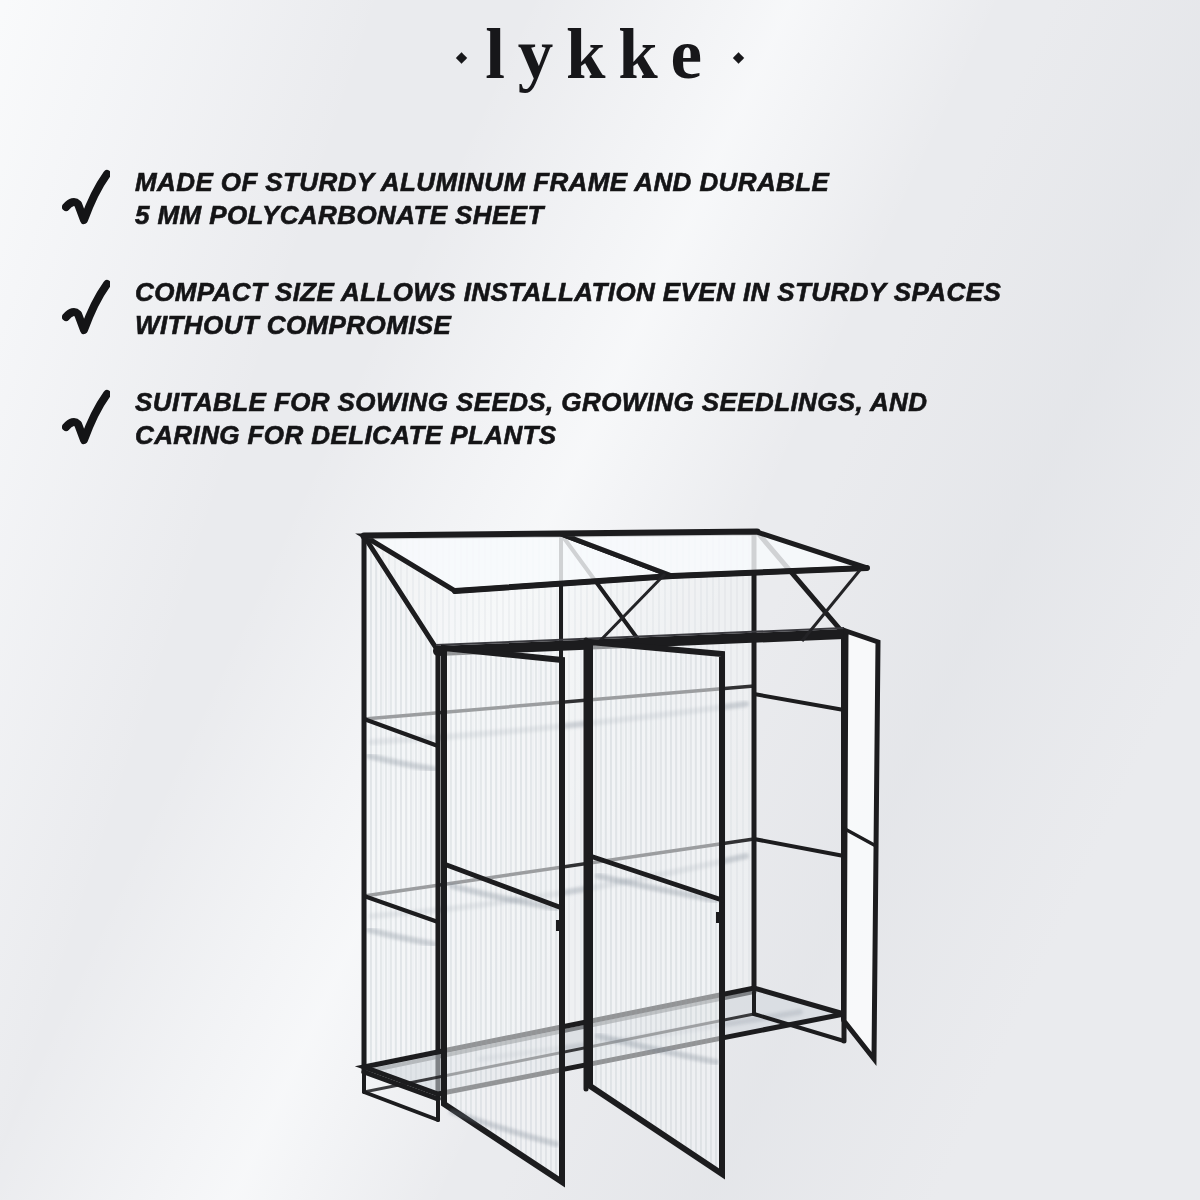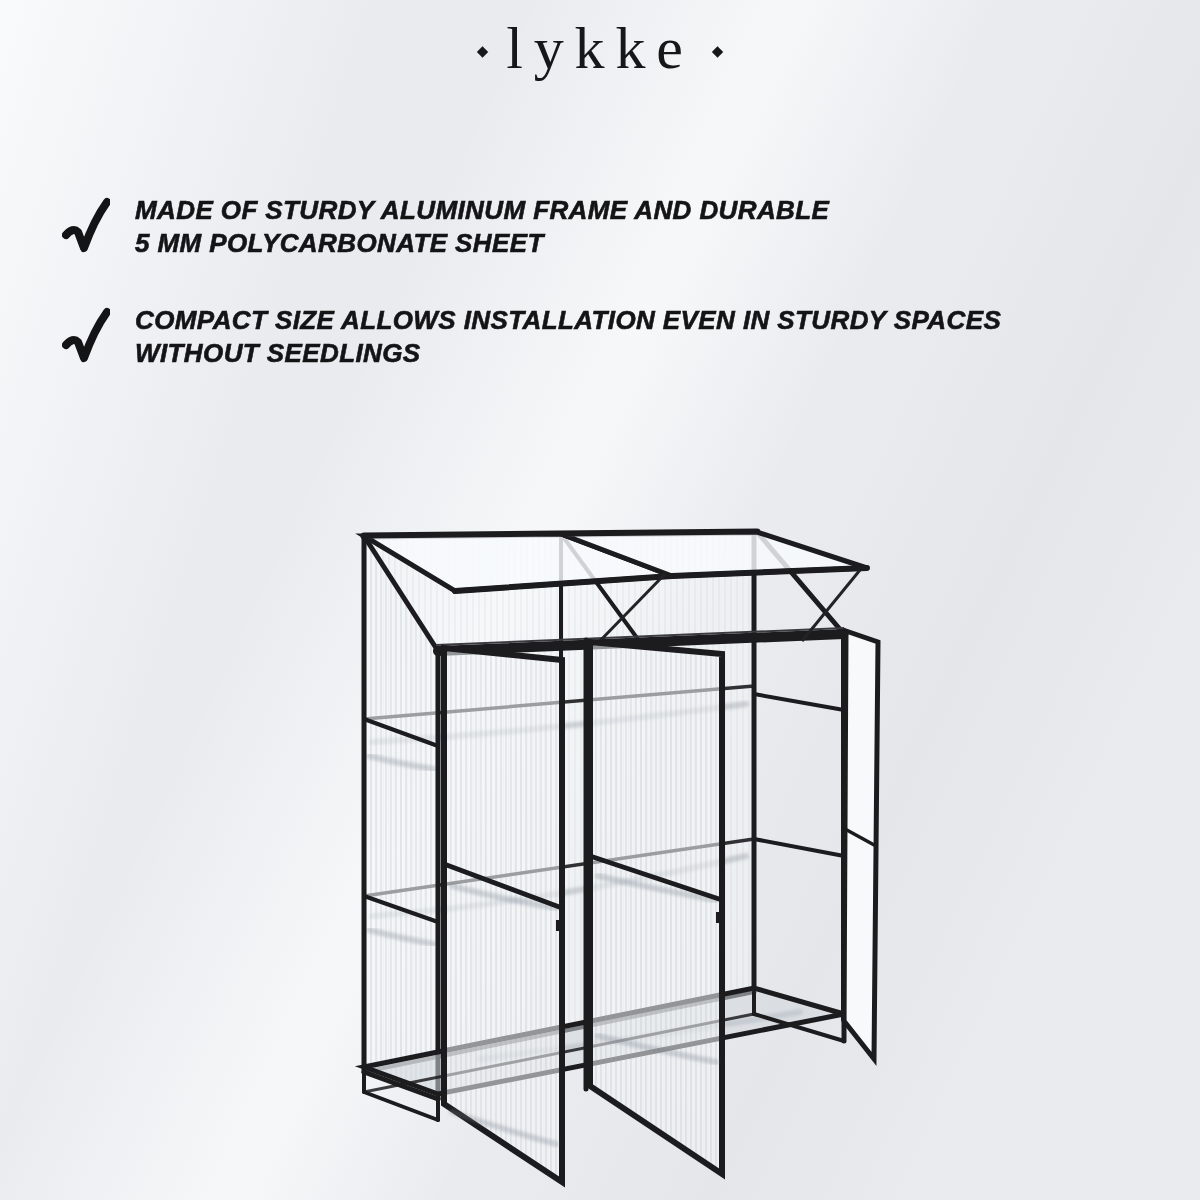--- a/index.html
+++ b/index.html
@@ -14,27 +14,27 @@
       linear-gradient(115deg, rgba(255,255,255,0) 30%, rgba(252,253,254,.7) 45%, rgba(252,253,254,0) 57%),
       linear-gradient(115deg, rgba(222,224,228,0) 60%, rgba(224,226,230,.55) 72%, rgba(224,226,230,0) 85%),
       var(--bg);
   }
   .logo{
     position:absolute;top:16px;left:0;width:1200px;
     display:flex;align-items:center;justify-content:center;gap:18px;
     color:#17171a;
   }
   .logo .word{
-    font-family:"Liberation Serif",serif;font-weight:400;
-    font-size:60px;letter-spacing:.18em;line-height:1.15;
+    font-family:"Liberation Serif",serif;font-weight:700;
+    font-size:71px;letter-spacing:.18em;line-height:1.15;
     transform:translateY(-2px);
   }
   .logo .dot{font-size:15px;line-height:1;}
   .features{
-    position:absolute;left:62px;top:166px;display:flex;flex-direction:column;gap:44px;margin-top:28px;
+    position:absolute;left:62px;top:166px;display:flex;flex-direction:column;gap:44px;
   }
   .feature{display:flex;align-items:flex-start;gap:25px;}
   .check{flex:0 0 auto;margin-top:3px;}
   .flines{
     color:var(--text);
     font-weight:700;font-style:italic;
     font-size:26px;line-height:33px;letter-spacing:.4px;
     -webkit-text-stroke:.6px currentColor;
   }
   .product{position:absolute;left:340px;top:514px;width:580px;height:690px;}
@@ -67,24 +67,33 @@
       <div>5 MM POLYCARBONATE SHEET</div>
     </div>
   </div>
 
   <div class="feature">
     <svg class="check" width="48" height="60" viewBox="0 0 48 60">
       <path d="M4 38 Q11 30 16 35 L22 51 Q32 23 45 5" fill="none" stroke="#141416" stroke-width="8" stroke-linecap="round" stroke-linejoin="round"></path>
     </svg>
     <div class="flines">
       <div>COMPACT SIZE ALLOWS INSTALLATION EVEN IN STURDY SPACES</div>
-      <div>WITHOUT SEEDLINGS</div>
+      <div>WITHOUT COMPROMISE</div>
     </div>
   </div>
 
+  <div class="feature">
+    <svg class="check" width="48" height="60" viewBox="0 0 48 60">
+      <path d="M4 38 Q11 30 16 35 L22 51 Q32 23 45 5" fill="none" stroke="#141416" stroke-width="8" stroke-linecap="round" stroke-linejoin="round"></path>
+    </svg>
+    <div class="flines">
+      <div>SUITABLE FOR SOWING SEEDS, GROWING SEEDLINGS, AND</div>
+      <div>CARING FOR DELICATE PLANTS</div>
+    </div>
+  </div>
 
 </div>
 
 <div class="product">
 <svg width="580" height="690" viewBox="0 0 580 690" aria-hidden="true">
   <defs>
     <pattern id="ribs" width="5" height="10" patternUnits="userSpaceOnUse">
       <rect width="5" height="10" fill="rgba(244,246,248,0.55)"></rect>
       <line x1="1" y1="0" x2="1" y2="10" stroke="rgba(148,158,168,0.30)" stroke-width="1.1"></line>
     </pattern>

